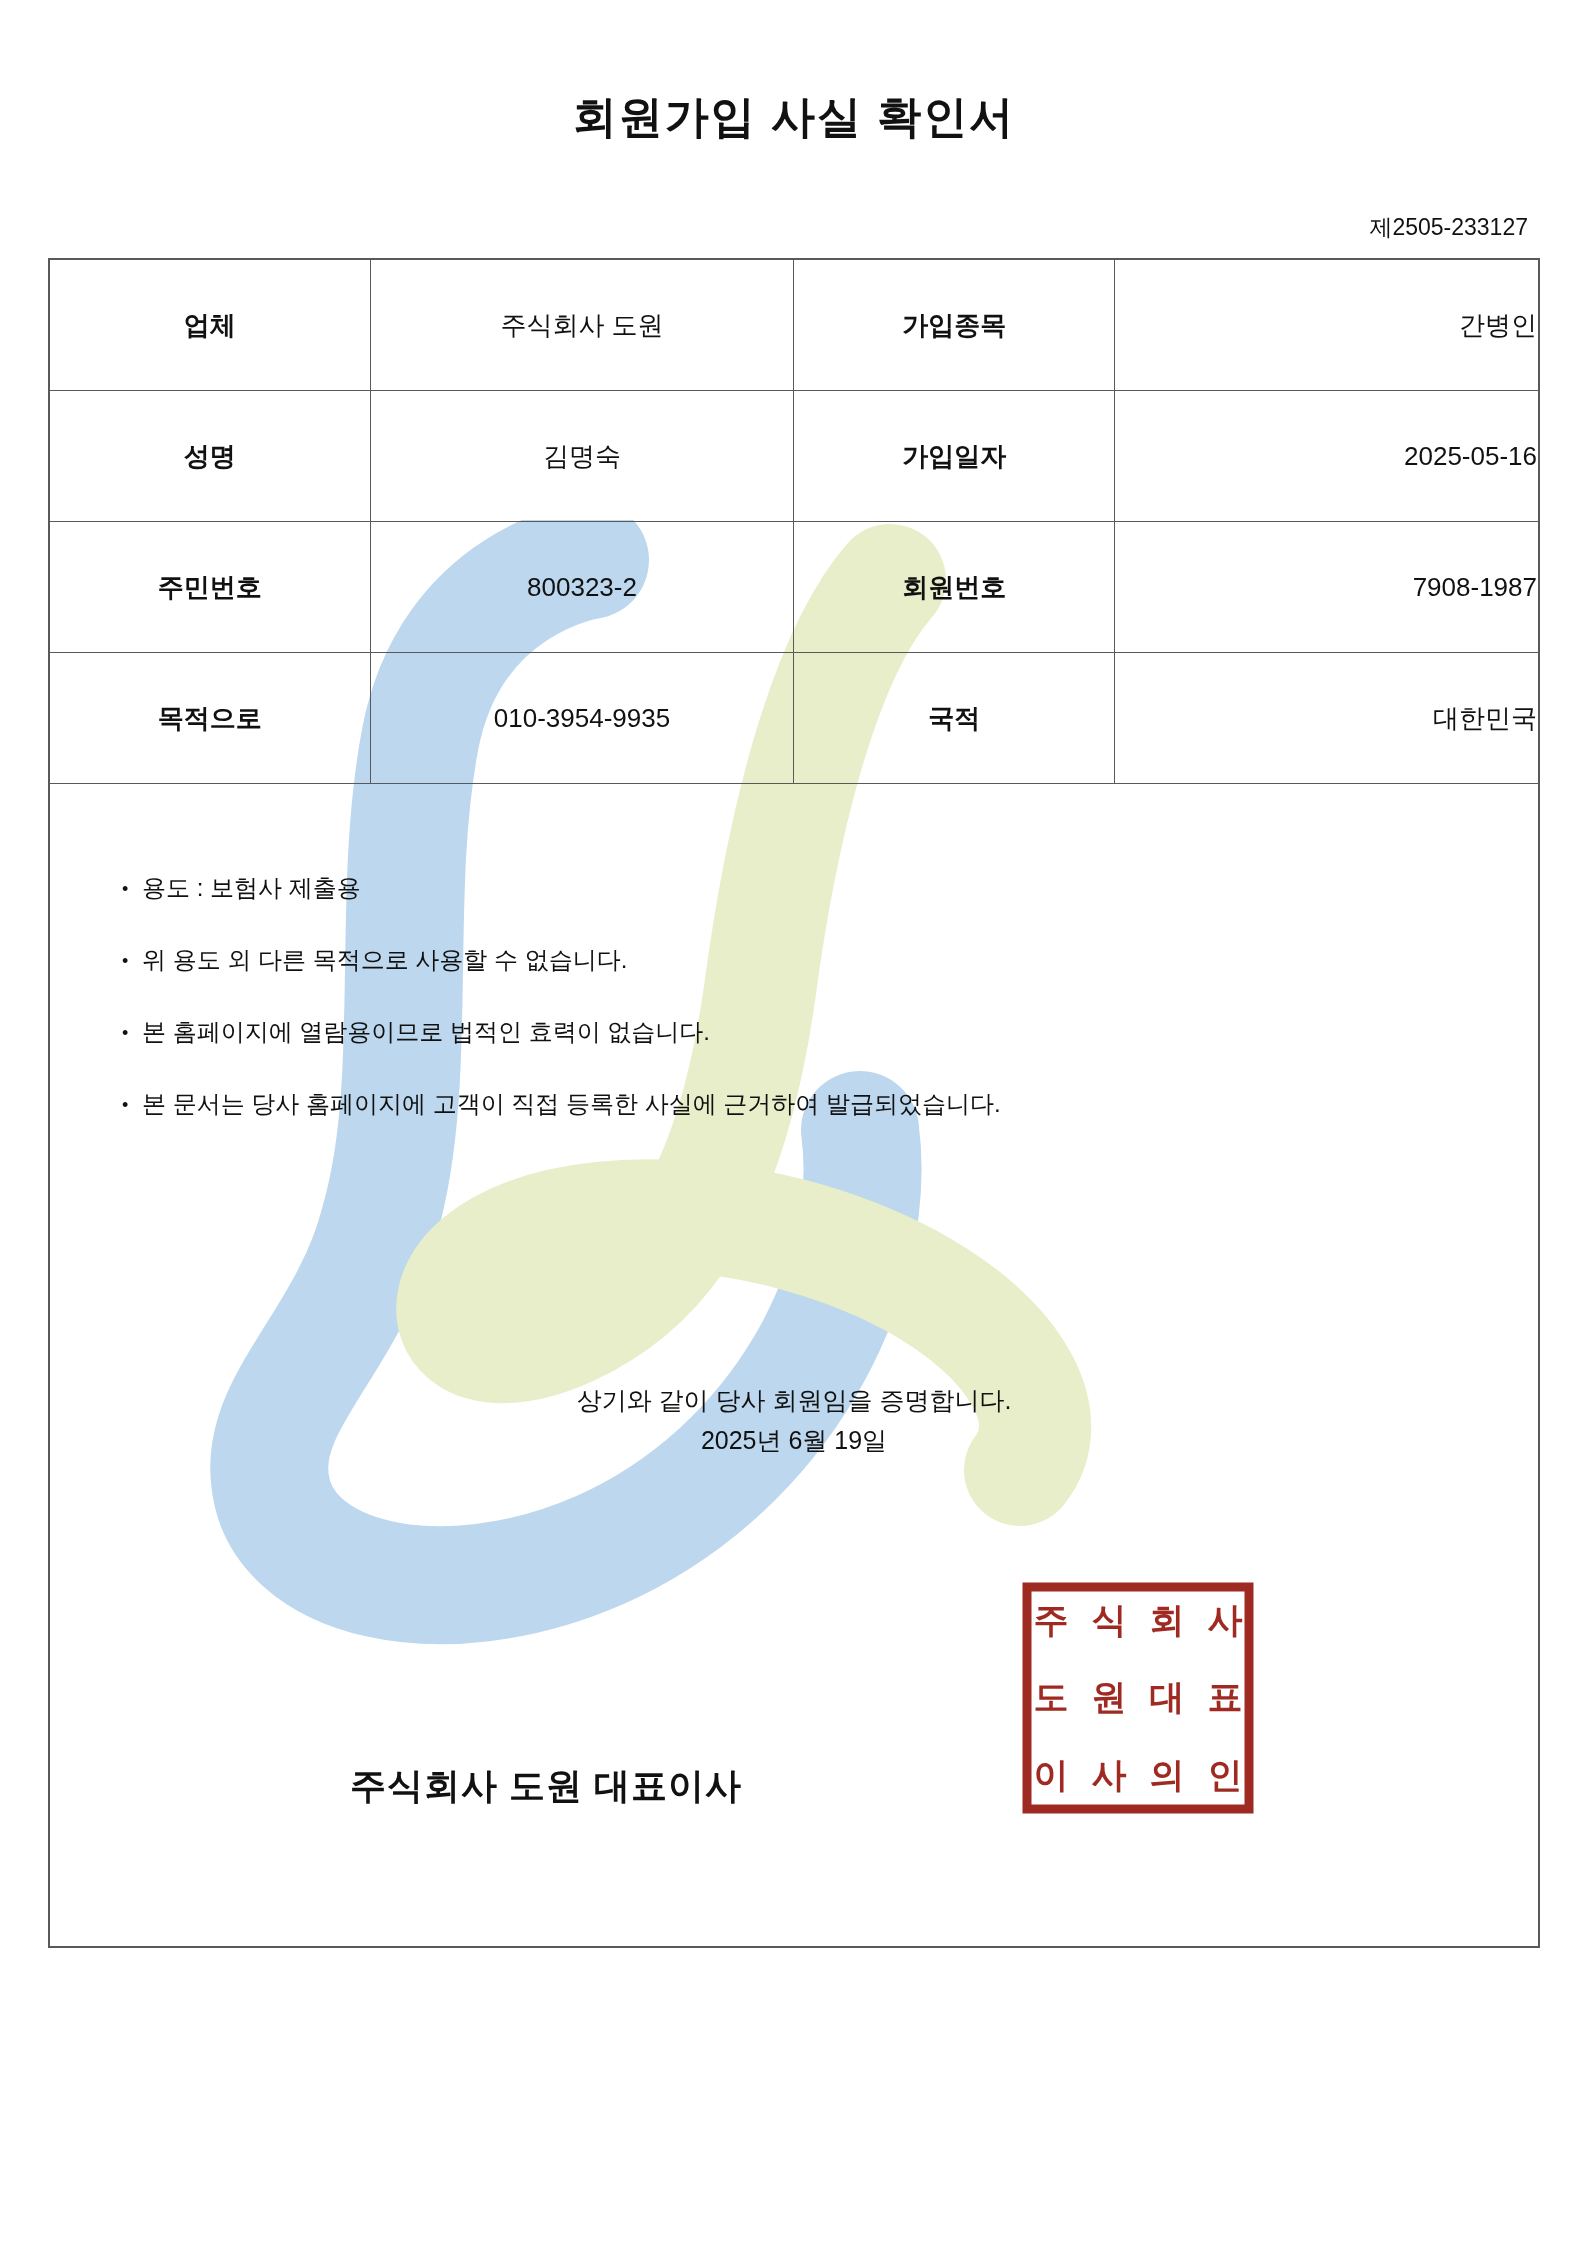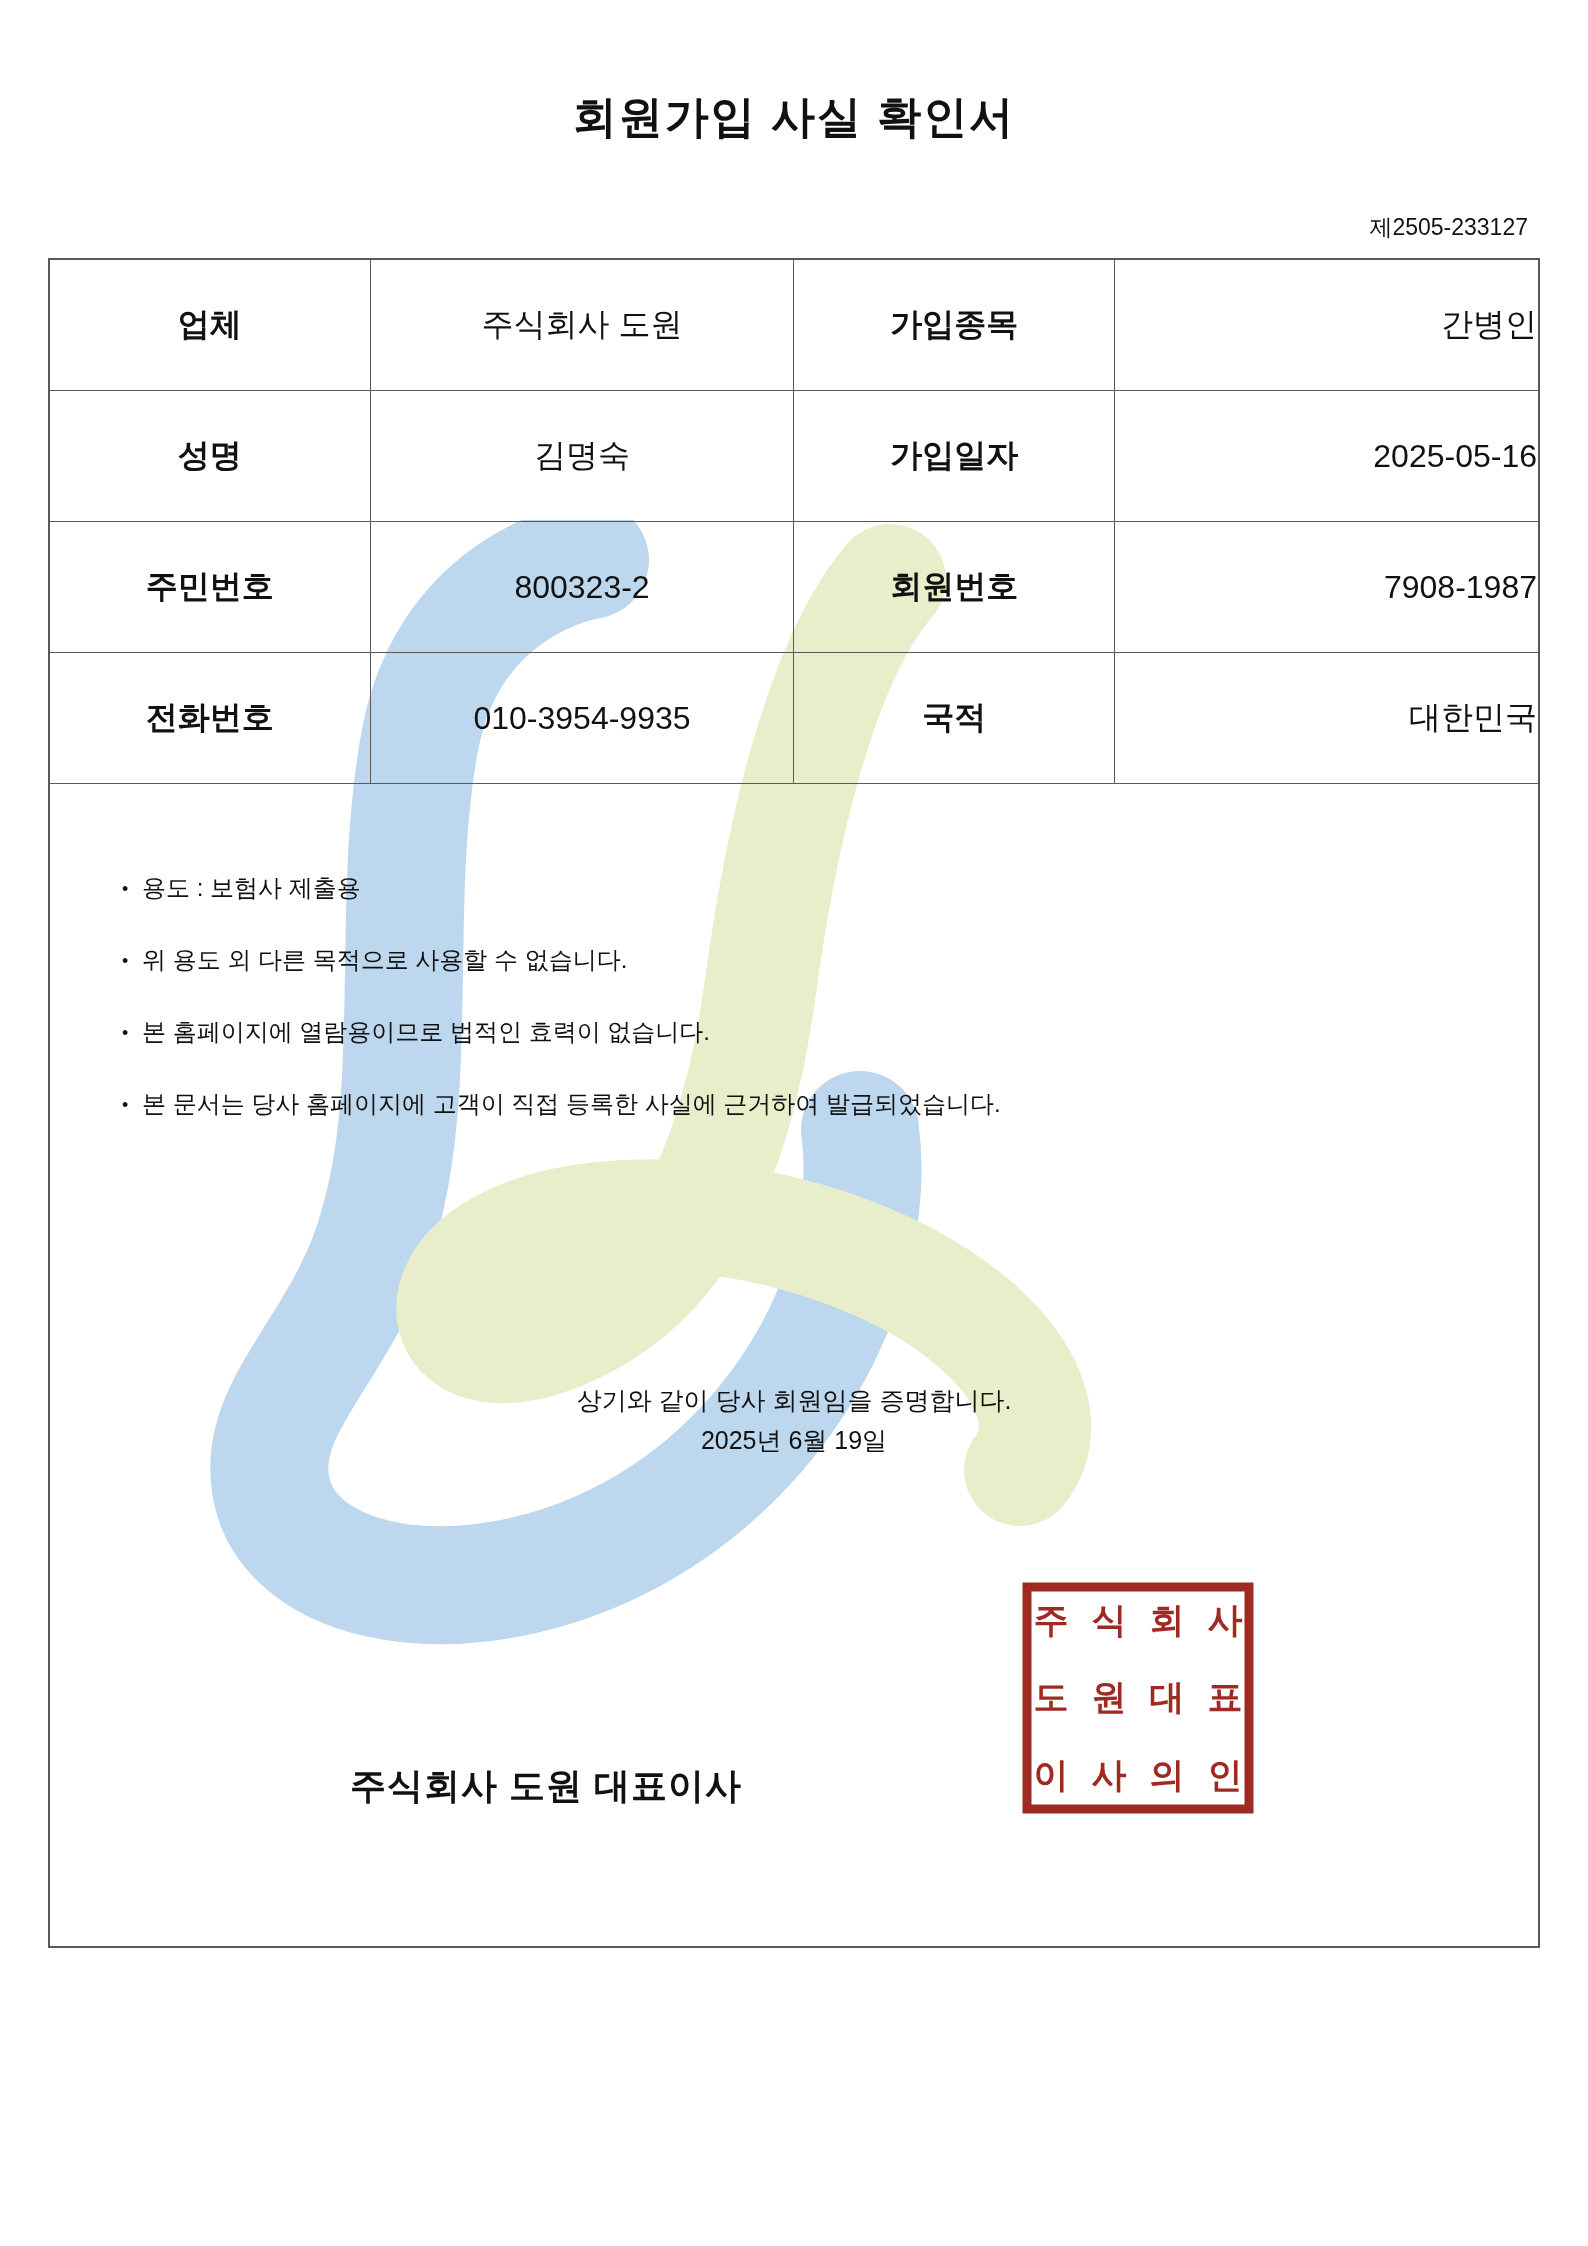--- a/index.html
+++ b/index.html
@@ -75,21 +75,21 @@
     width: 100%;
     border-collapse: collapse;
     table-layout: fixed;
     background: transparent;
   }
   table.info td {
     border: 1.5px solid #595959;
     height: 128px;
     text-align: center;
     vertical-align: middle;
-    font-size: 32px;
+    font-size: 26px;
     color: #111;
   }
   table.info td.label {
     font-weight: bold;
     width: 21.5%;
   }
   table.info td.value {
     width: 28.5%;
     font-weight: normal;
   }
@@ -202,21 +202,21 @@
           <td class="label">가입일자</td>
           <td class="value">2025-05-16</td>
         </tr>
         <tr>
           <td class="label">주민번호</td>
           <td class="value">800323-2</td>
           <td class="label">회원번호</td>
           <td class="value">7908-1987</td>
         </tr>
         <tr>
-          <td class="label">전화번호</td>
+          <td class="label">목적으로</td>
           <td class="value">010-3954-9935</td>
           <td class="label">국적</td>
           <td class="value">대한민국</td>
         </tr>
       </tbody>
     </table>
 
     <div class="notes">
       <div class="note-line">
         <span class="bullet">•</span><span>용도 : 보험사 제출용</span>

